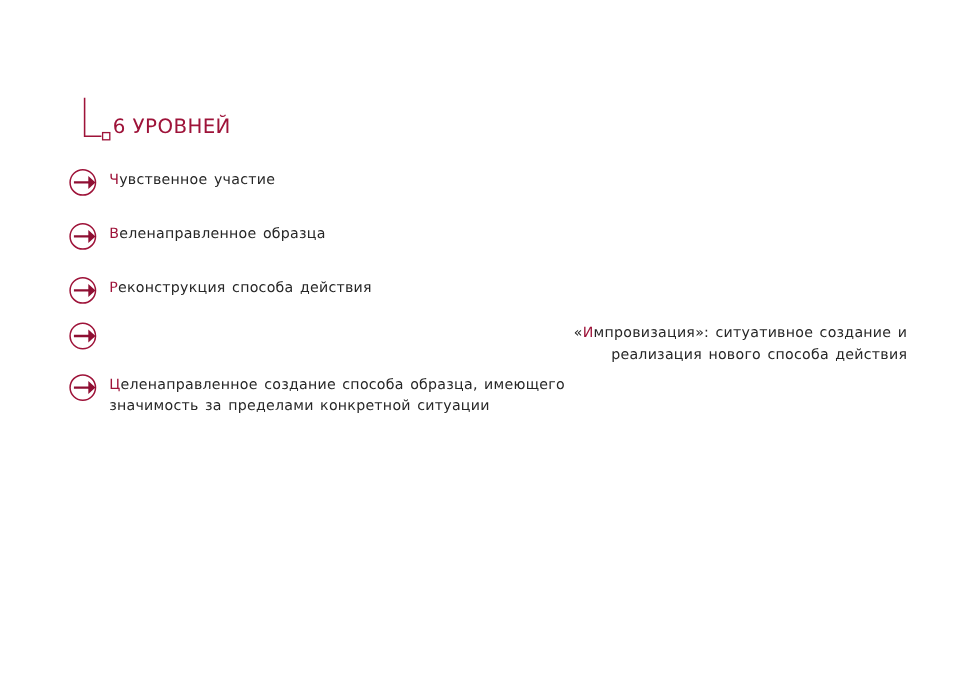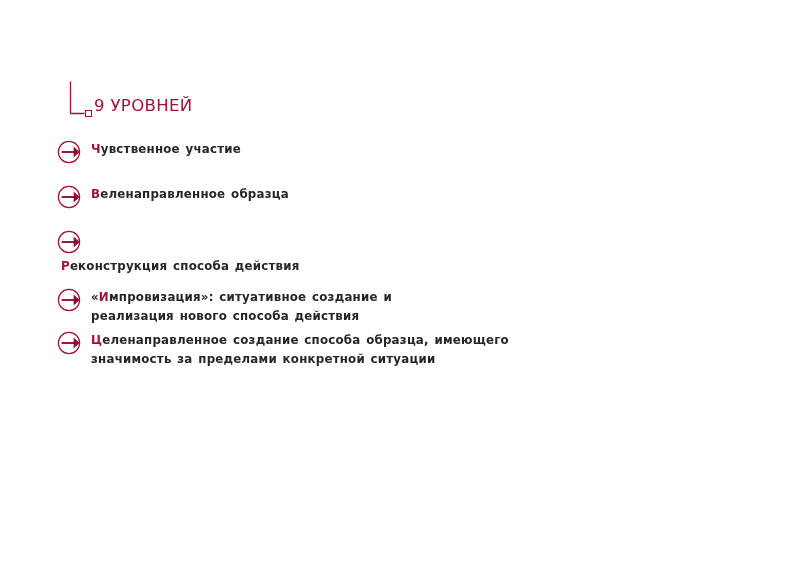--- a/index.html
+++ b/index.html
@@ -54,21 +54,20 @@
     position: absolute;
     left: 56px;
     top: 138px;
     width: 700px;
   }
 
   .bullet-row {
     position: relative;
     display: flex;
     align-items: flex-start;
-    font-weight: bold;
   }
 
   .bullet-icon {
     flex: 0 0 auto;
     width: 30px;
     height: 26px;
     position: relative;
     margin-top: 1px;
   }
   .bullet-icon svg {
@@ -102,21 +101,21 @@
 </head>
 <body>
 
 <div id="slide">
 
   <div id="title-block">
     <svg class="bracket-svg" width="30" height="40" viewBox="0 0 30 40">
       <path d="M2.5 1.5 L2.5 33.5 L16.5 33.5" fill="none" stroke="#9e1339" stroke-width="1.3"></path>
       <rect x="17.5" y="30.5" width="6" height="6" fill="none" stroke="#9e1339" stroke-width="1.1"></rect>
     </svg>
-    <div id="page-title">9 УРОВНЕЙ</div>
+    <div id="page-title">6 УРОВНЕЙ</div>
   </div>
 
   <div id="bullet-list">
 
     <div class="bullet-row" style="margin-top:0px;">
       <span class="bullet-icon">
         <svg width="30" height="26" viewBox="0 0 30 26">
           <circle cx="13" cy="13" r="10.6" fill="none" stroke="#9e1339" stroke-width="1.25"></circle>
           <path d="M5.6 13 L22.2 13" fill="none" stroke="#8f0f33" stroke-width="1.9"></path>
           <path d="M17.6 7.6 L23.6 13 L17.6 18.4 Z" fill="#8f0f33"></path>
@@ -137,36 +136,36 @@
           <path d="M17.6 7.6 L23.6 13 L17.6 18.4 Z" fill="#8f0f33"></path>
         </svg>
       </span>
       <span class="bullet-text">
         <span class="tline">
           <span class="lead">В</span><span>еленаправленное  образца</span>
         </span>
       </span>
     </div>
 
-    <div class="bullet-row" style="margin-top:18px;flex-direction:column;">
+    <div class="bullet-row" style="margin-top:18px;">
       <span class="bullet-icon">
         <svg width="30" height="26" viewBox="0 0 30 26">
           <circle cx="13" cy="13" r="10.6" fill="none" stroke="#9e1339" stroke-width="1.25"></circle>
           <path d="M5.6 13 L22.2 13" fill="none" stroke="#8f0f33" stroke-width="1.9"></path>
           <path d="M17.6 7.6 L23.6 13 L17.6 18.4 Z" fill="#8f0f33"></path>
         </svg>
       </span>
       <span class="bullet-text">
         <span class="tline">
           <span class="lead">Р</span><span>еконструкция  способа  действия</span>
         </span>
       </span>
     </div>
 
-    <div class="bullet-row" style="margin-top:11px;">
+    <div class="bullet-row" style="margin-top:11px;text-align:right;">
       <span class="bullet-icon">
         <svg width="30" height="26" viewBox="0 0 30 26">
           <circle cx="13" cy="13" r="10.6" fill="none" stroke="#9e1339" stroke-width="1.25"></circle>
           <path d="M5.6 13 L22.2 13" fill="none" stroke="#8f0f33" stroke-width="1.9"></path>
           <path d="M17.6 7.6 L23.6 13 L17.6 18.4 Z" fill="#8f0f33"></path>
         </svg>
       </span>
       <span class="bullet-text">
         <span class="tline">
           <span>«</span><span class="lead">И</span><span>мпровизация»: ситуативное  создание  и</span>

